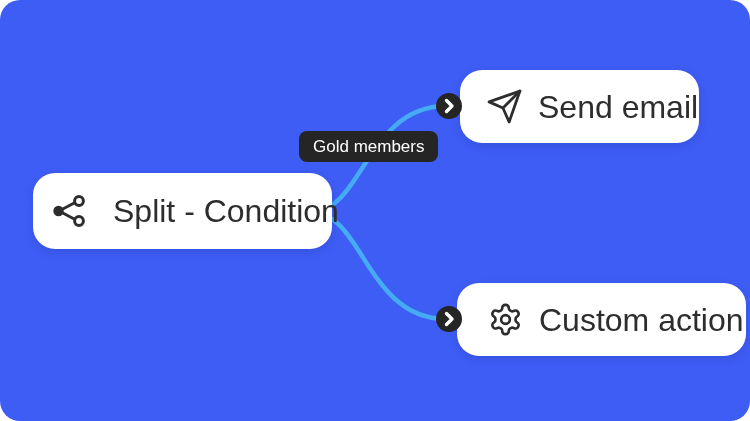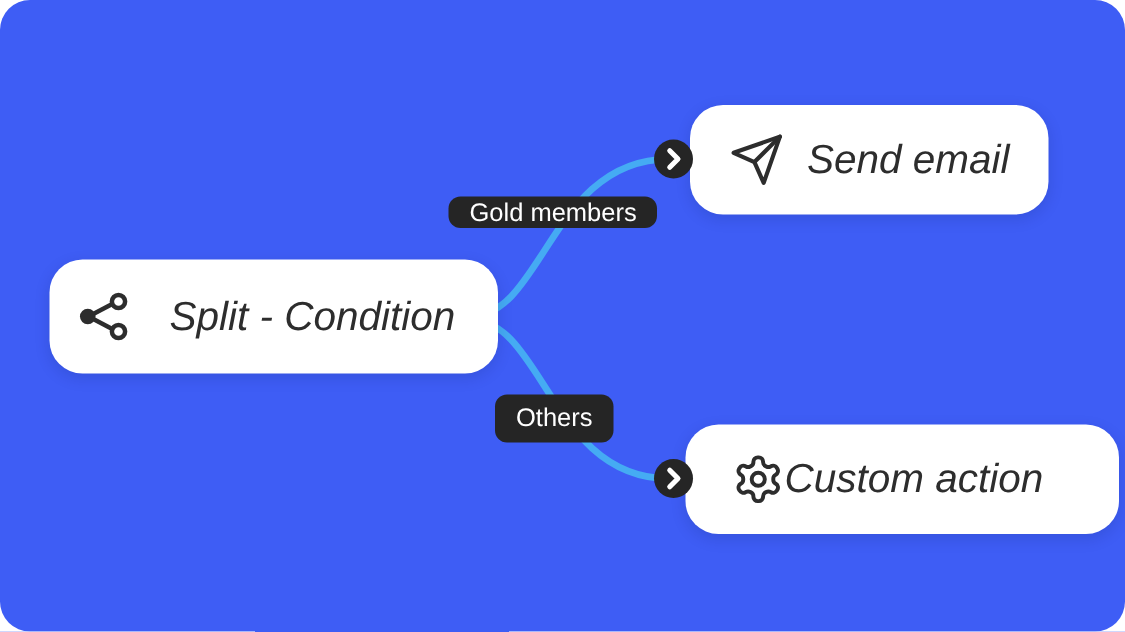--- a/index.html
+++ b/index.html
@@ -31,35 +31,34 @@
     position: absolute;
     display: flex;
     align-items: center;
     background: var(--card, #ffffff);
     border-radius: 22px;
     box-shadow: 0 3px 10px rgba(10, 20, 80, 0.14);
     color: var(--text, #2D2D2D);
     cursor: pointer;
   }
   .card .card-label {
-    font-size: 27px;
+    font-size: 32px;
     line-height: 1;
     white-space: nowrap;
-    font-style: italic;
   }
   .card svg { flex: 0 0 auto; }
   .node-split  { left: 33px;  top: 173px; width: 282px; height: 76px; padding-left: 17px; gap: 25px; }
   .node-send   { left: 460px; top: 70px;  width: 213px; height: 73px; padding-left: 26px; gap: 15px; }
-  .node-custom { left: 457px; top: 283px; width: 258px; height: 73px; padding-left: 31px; }
+  .node-custom { left: 457px; top: 283px; width: 258px; height: 73px; padding-left: 31px; gap: 16px; }
   .pill {
     position: absolute;
     display: flex;
     align-items: center;
     justify-content: center;
-    height: 21px;
+    height: 31px;
     padding: 0 14px;
     background: var(--badge, #252525);
     border-radius: 8px;
     color: #ffffff;
     font-size: 17px;
     white-space: nowrap;
     cursor: pointer;
   }
   .pill-gold   { left: 299px; top: 131px; }
   .pill-others { left: 330px; top: 263px; height: 32px; }
@@ -110,23 +109,20 @@
     <svg width="35" height="35" viewBox="0 0 24 24" fill="none" stroke="#2D2D2D" stroke-width="1.8" stroke-linejoin="round" stroke-linecap="round">
       <path d="M12.22 2h-.44a2 2 0 0 0-2 2v.18a2 2 0 0 1-1 1.73l-.43.25a2 2 0 0 1-2 0l-.15-.08a2 2 0 0 0-2.73.73l-.22.38a2 2 0 0 0 .73 2.73l.15.1a2 2 0 0 1 1 1.72v.51a2 2 0 0 1-1 1.74l-.15.09a2 2 0 0 0-.73 2.73l.22.38a2 2 0 0 0 2.73.73l.15-.08a2 2 0 0 1 2 0l.43.25a2 2 0 0 1 1 1.73V20a2 2 0 0 0 2 2h.44a2 2 0 0 0 2-2v-.18a2 2 0 0 1 1-1.73l.43-.25a2 2 0 0 1 2 0l.15.08a2 2 0 0 0 2.73-.73l.22-.39a2 2 0 0 0-.73-2.73l-.15-.08a2 2 0 0 1-1-1.74v-.5a2 2 0 0 1 1-1.74l.15-.09a2 2 0 0 0 .73-2.73l-.22-.38a2 2 0 0 0-2.73-.73l-.15.08a2 2 0 0 1-2 0l-.43-.25a2 2 0 0 1-1-1.73V4a2 2 0 0 0-2-2z"></path>
       <circle cx="12" cy="12" r="3"></circle>
     </svg>
     <span class="card-label">Custom action</span>
   </div>
 
   <div class="pill pill-gold">
     <span>Gold members</span>
   </div>
-  <div class="pill pill-others">
-    <span>Others</span>
-  </div>
 
   <div class="port port-send">
     <svg width="26" height="26" viewBox="0 0 26 26" fill="none" stroke="#ffffff" stroke-width="3.4" stroke-linecap="round" stroke-linejoin="round">
       <polyline points="10.5 7.5 16 13 10.5 18.5"></polyline>
     </svg>
   </div>
   <div class="port port-custom">
     <svg width="26" height="26" viewBox="0 0 26 26" fill="none" stroke="#ffffff" stroke-width="3.4" stroke-linecap="round" stroke-linejoin="round">
       <polyline points="10.5 7.5 16 13 10.5 18.5"></polyline>
     </svg>

